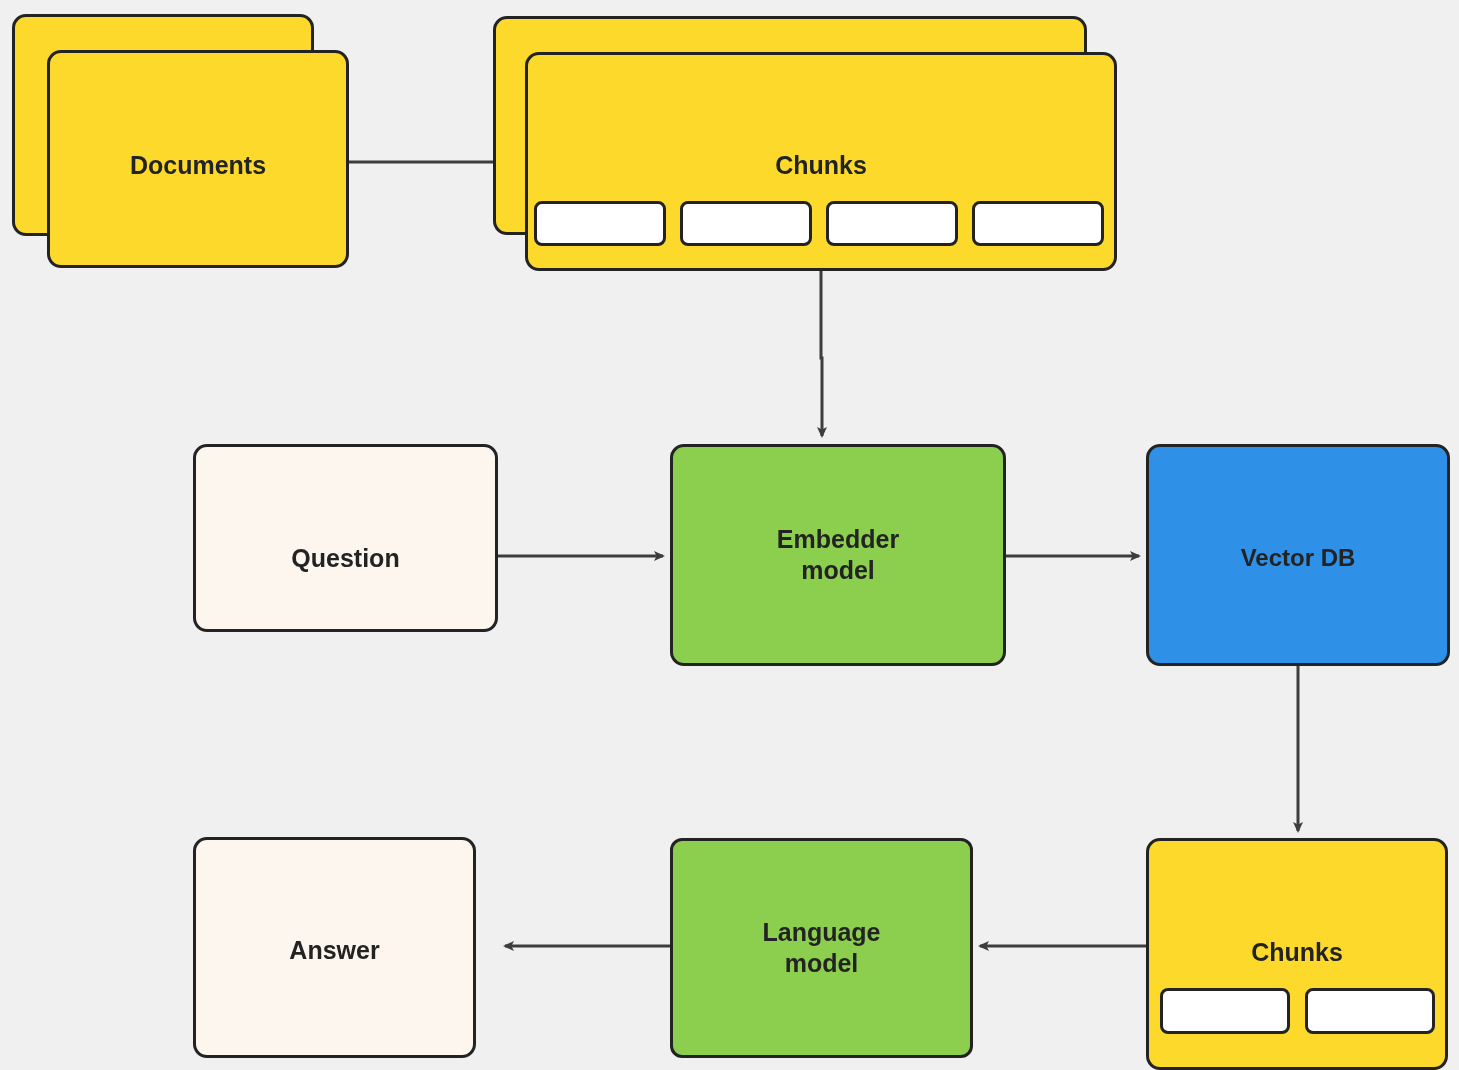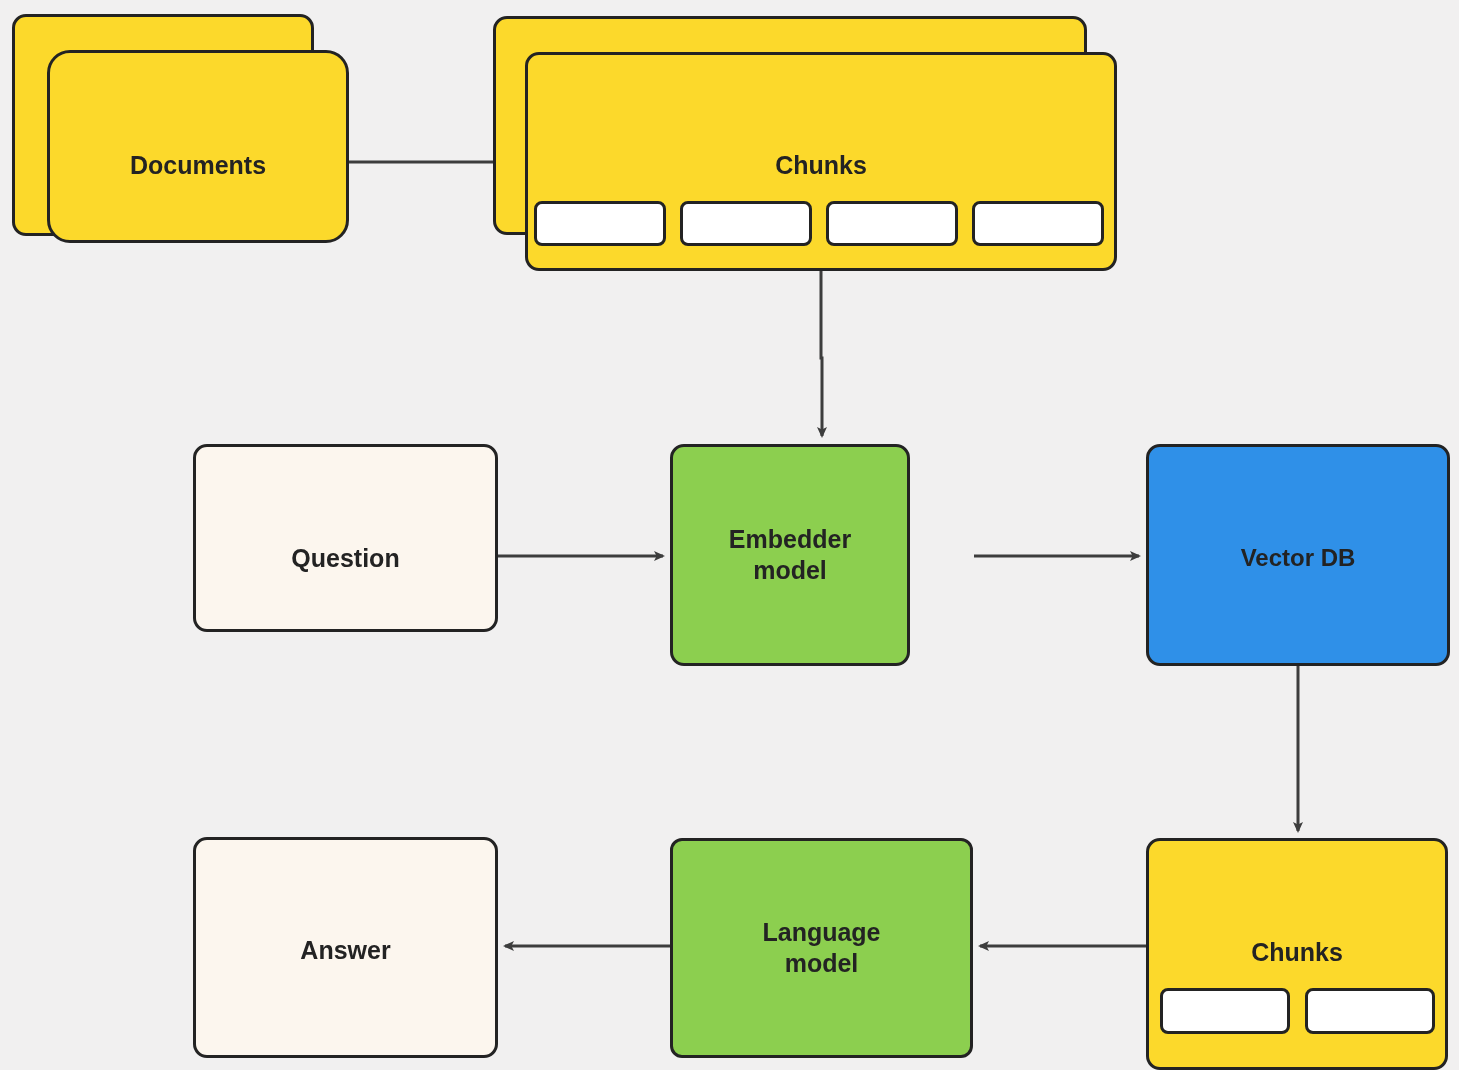--- a/index.html
+++ b/index.html
@@ -70,42 +70,42 @@
         <path d="M498,556 L663,556" fill="none" stroke="#3d3d3d" stroke-width="3" marker-end="url(#arrow-r)"></path>
         <path d="M974,556 L1139,556" fill="none" stroke="#3d3d3d" stroke-width="3" marker-end="url(#arrow-r)"></path>
         <path d="M1298,666 L1298,831" fill="none" stroke="#3d3d3d" stroke-width="3" marker-end="url(#arrow-r)"></path>
         <path d="M1146,946 L980,946" fill="none" stroke="#3d3d3d" stroke-width="3" marker-end="url(#arrow-r)"></path>
         <path d="M670,946 L505,946" fill="none" stroke="#3d3d3d" stroke-width="3" marker-end="url(#arrow-r)"></path>
       </g>
   </svg>
 
   <div id="node-layer">
       <div class="stack-back" style="left: 12px; top: 14px; width: 302px; height: 222px; background: rgb(252, 217, 43); border-color: rgb(35, 35, 35);"></div>
-      <div class="node" style="left: 47px; top: 50px; width: 302px; height: 193px; background: rgb(252, 217, 43); border-color: rgb(35, 35, 35); border-radius: 23px;">
+      <div class="node" style="left: 47px; top: 50px; width: 302px; height: 218px; background: rgb(252, 217, 43); border-color: rgb(35, 35, 35);">
         <div class="node-label" style="top: 97px; font-size: 25px; color: rgb(35, 35, 35);">Documents</div>
       </div>
       <div class="stack-back" style="left: 493px; top: 16px; width: 594px; height: 219px; background: rgb(252, 217, 43); border-color: rgb(35, 35, 35);"></div>
       <div class="node" style="left: 525px; top: 52px; width: 592px; height: 219px; background: rgb(252, 217, 43); border-color: rgb(35, 35, 35);">
         <div class="node-label" style="top: 95px; font-size: 25px; color: rgb(35, 35, 35);">Chunks</div>
         <div class="chunk-cell" style="left: 6px; top: 146px; width: 132px; height: 45px; border-color: rgb(35, 35, 35);"></div>
         <div class="chunk-cell" style="left: 152px; top: 146px; width: 132px; height: 45px; border-color: rgb(35, 35, 35);"></div>
         <div class="chunk-cell" style="left: 298px; top: 146px; width: 132px; height: 45px; border-color: rgb(35, 35, 35);"></div>
         <div class="chunk-cell" style="left: 444px; top: 146px; width: 132px; height: 45px; border-color: rgb(35, 35, 35);"></div>
       </div>
       <div class="node" style="left: 193px; top: 444px; width: 305px; height: 188px; background: rgb(252, 246, 238); border-color: rgb(35, 35, 35);">
         <div class="node-label" style="top: 96px; font-size: 25px; color: rgb(35, 35, 35);">Question</div>
       </div>
-      <div class="node" style="left: 670px; top: 444px; width: 240px; height: 222px; background: rgb(140, 207, 79); border-color: rgb(35, 35, 35);">
+      <div class="node" style="left: 670px; top: 444px; width: 336px; height: 222px; background: rgb(140, 207, 79); border-color: rgb(35, 35, 35);">
         <div class="node-label" style="top: 77px; font-size: 25px; color: rgb(35, 35, 35);">Embedder
 model</div>
       </div>
       <div class="node" style="left: 1146px; top: 444px; width: 304px; height: 222px; background: rgb(47, 144, 232); border-color: rgb(35, 35, 35);">
         <div class="node-label" style="top: 96px; font-size: 24px; color: rgb(35, 35, 35);">Vector DB</div>
       </div>
-      <div class="node" style="left: 193px; top: 837px; width: 305px; height: 221px; background: rgb(252, 246, 238); border-color: rgb(35, 35, 35);">
+      <div class="node" style="left: 193px; top: 837px; width: 283px; height: 221px; background: rgb(252, 246, 238); border-color: rgb(35, 35, 35);">
         <div class="node-label" style="top: 95px; font-size: 25px; color: rgb(35, 35, 35);">Answer</div>
       </div>
       <div class="node" style="left: 670px; top: 838px; width: 303px; height: 220px; background: rgb(140, 207, 79); border-color: rgb(35, 35, 35); border-radius: 12px;">
         <div class="node-label" style="top: 76px; font-size: 25px; color: rgb(35, 35, 35);">Language
 model</div>
       </div>
       <div class="node" style="left: 1146px; top: 838px; width: 302px; height: 232px; background: rgb(252, 217, 43); border-color: rgb(35, 35, 35);">
         <div class="node-label" style="top: 96px; font-size: 25px; color: rgb(35, 35, 35);">Chunks</div>
         <div class="chunk-cell" style="left: 11px; top: 147px; width: 130px; height: 46px; border-color: rgb(35, 35, 35);"></div>
         <div class="chunk-cell" style="left: 156px; top: 147px; width: 130px; height: 46px; border-color: rgb(35, 35, 35);"></div>

